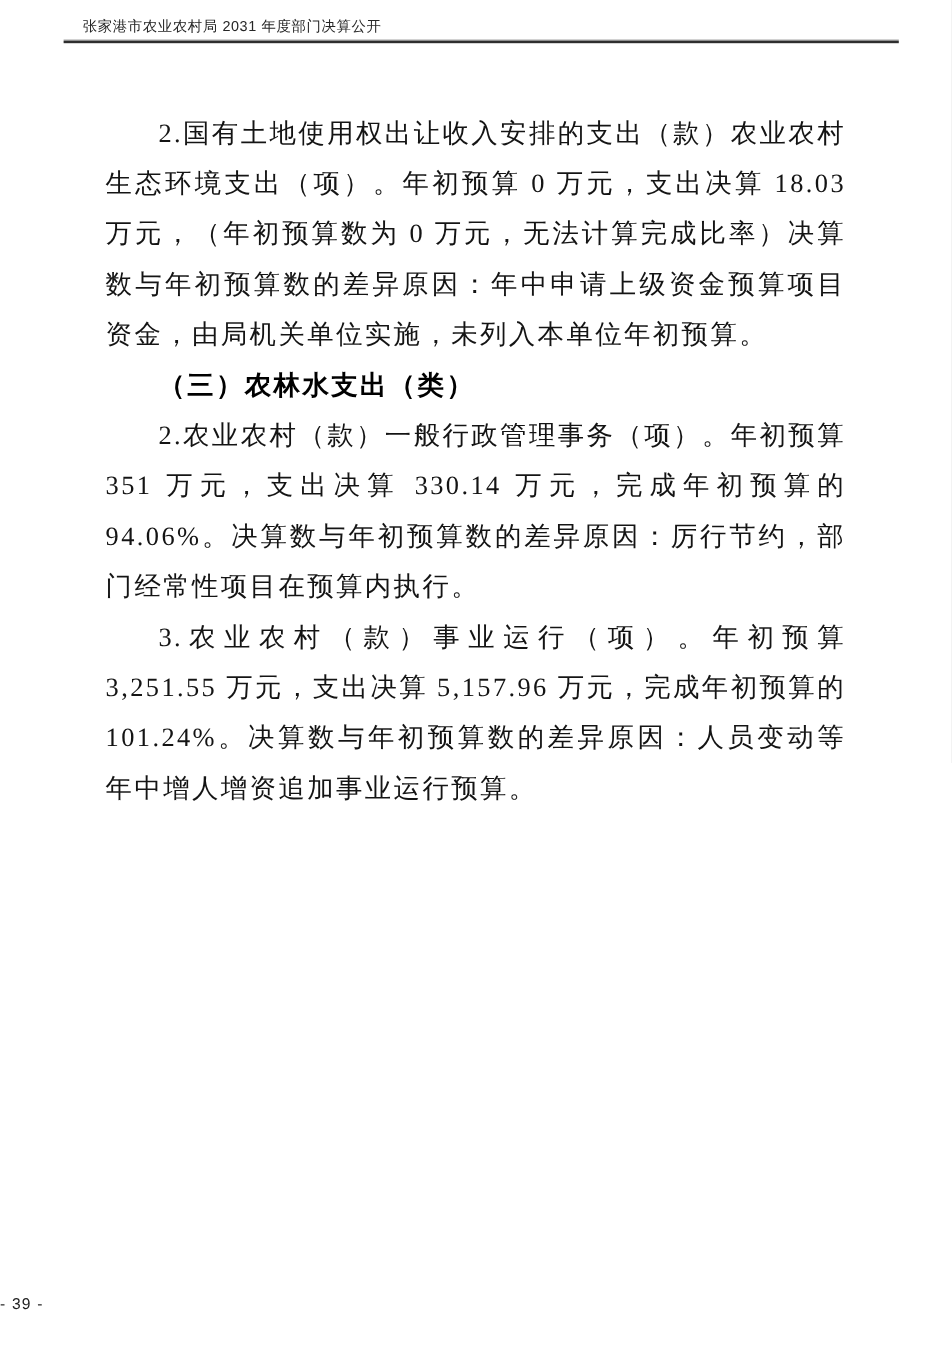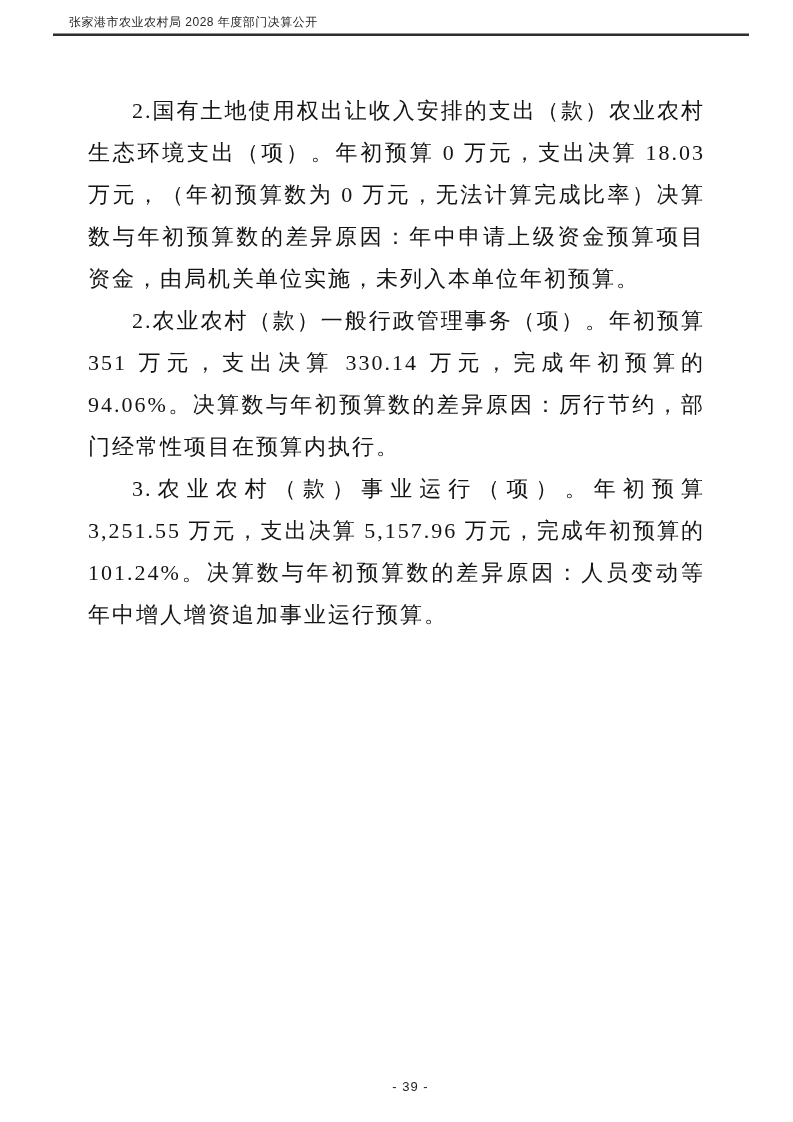--- a/index.html
+++ b/index.html
@@ -54,39 +54,38 @@
   }
   .doc-body p.heading {
     font-weight: 700;
     color: #000000;
   }
   .page-footer {
     position: absolute;
     left: 0;
     right: 0;
     top: 1079px;
-    text-align: center;
     font-size: 13px;
     letter-spacing: 1px;
     color: #1f1f1f;
     font-family: "Liberation Sans", "DejaVu Sans", sans-serif;
-    padding-left: 28px;
   }
 </style>
 </head>
 <body>
 
 <div class="page">
 
-  <div class="header-title">张家港市农业农村局 2028 年度部门决算公开</div>
+  <div class="header-title">张家港市农业农村局 2031 年度部门决算公开</div>
 
   <div class="header-rule"></div>
 
   <div class="doc-body">
       <p class="para">2.国有土地使用权出让收入安排的支出（款）农业农村生态环境支出（项）。年初预算 0 万元，支出决算 18.03 万元，（年初预算数为 0 万元，无法计算完成比率）决算数与年初预算数的差异原因：年中申请上级资金预算项目资金，由局机关单位实施，未列入本单位年初预算。</p>
+      <p class="heading">（三）农林水支出（类）</p>
       <p class="para">2.农业农村（款）一般行政管理事务（项）。年初预算 351 万元，支出决算 330.14 万元，完成年初预算的 94.06%。决算数与年初预算数的差异原因：厉行节约，部门经常性项目在预算内执行。</p>
       <p class="para">3.农业农村（款）事业运行（项）。年初预算 3,251.55 万元，支出决算 5,157.96 万元，完成年初预算的 101.24%。决算数与年初预算数的差异原因：人员变动等年中增人增资追加事业运行预算。</p>
     </div>
 
   <div class="page-footer">
     <span>- 39 -</span>
   </div>
 
 </div>
 

